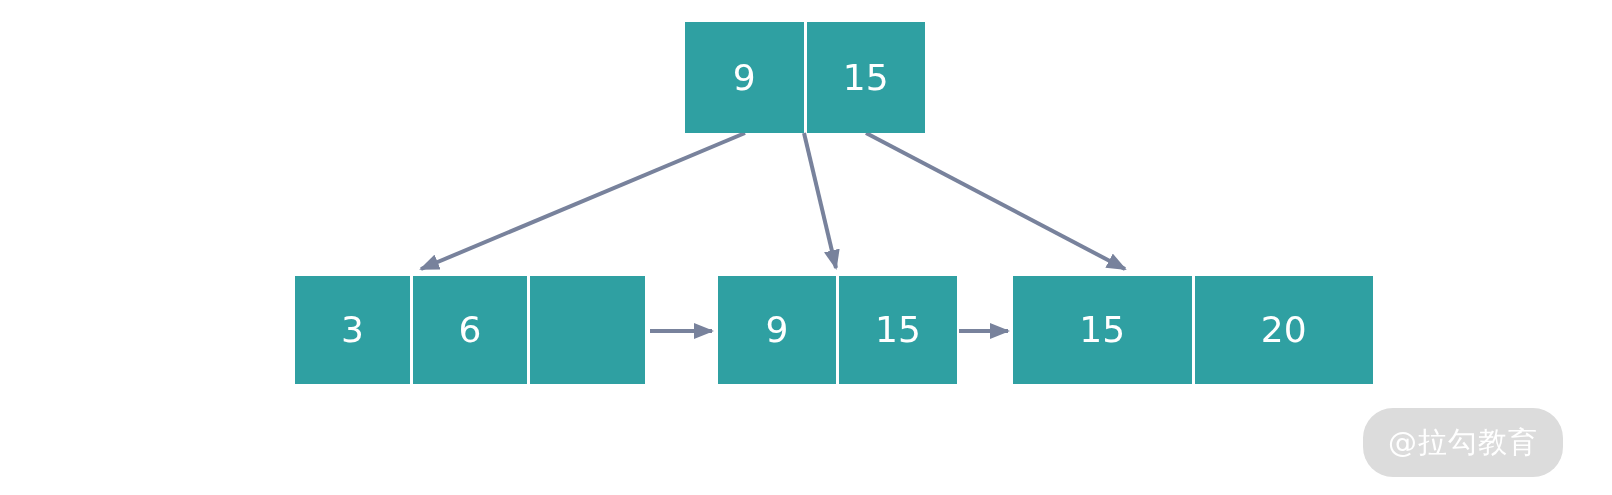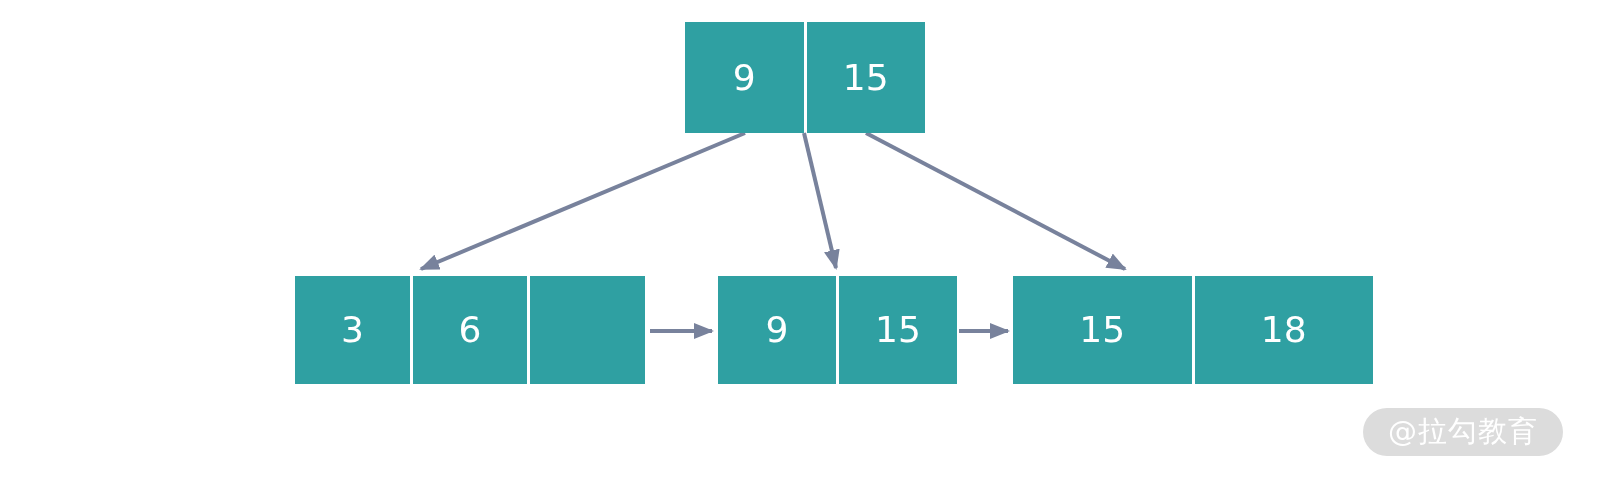--- a/index.html
+++ b/index.html
@@ -45,21 +45,21 @@
     justify-content: center;
     font-size: 36px;
     line-height: 1;
     user-select: none;
   }
   .watermark {
     position: absolute;
     left: 1363px;
     top: 408px;
     width: 200px;
-    height: 48px;
+    height: 69px;
     border-radius: 30px;
     background: var(--watermark-bg, #dcdcdc);
     color: var(--watermark-text, #ffffff);
     display: flex;
     align-items: center;
     justify-content: center;
     font-size: 29px;
     letter-spacing: 1px;
   }
   
@@ -114,21 +114,21 @@
     <div class="cell">
       <span>15</span>
     </div>
   </div>
 
   <div class="node" id="leaf-node-3">
     <div class="cell">
       <span>15</span>
     </div>
     <div class="cell">
-      <span>18</span>
+      <span>20</span>
     </div>
   </div>
 
   <div class="watermark">
     <span>@拉勾教育</span>
   </div>
 
 </div>
 
 </body></html>

